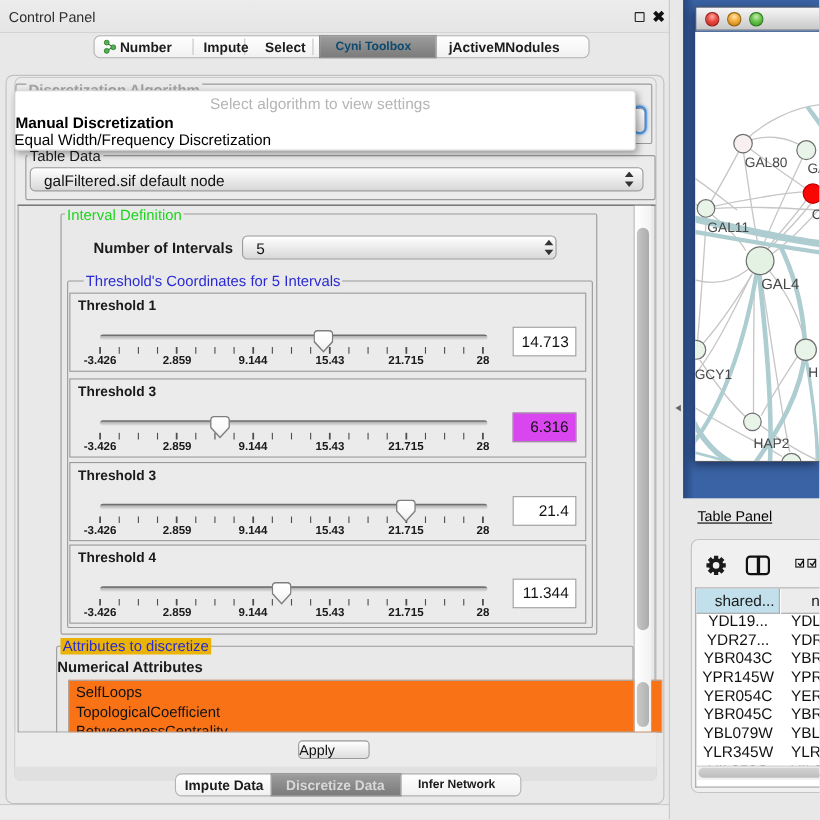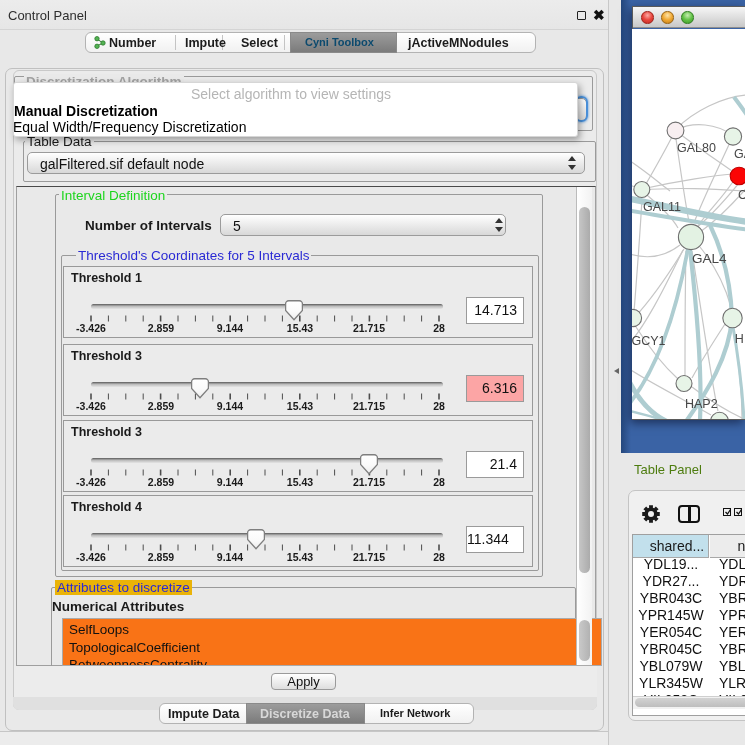--- a/index.html
+++ b/index.html
@@ -144,21 +144,21 @@
 <svg class="abs" style="left:191px;top:378px;" width="18" height="21" viewBox="0 0 18 21">
 <defs>
       <linearGradient id="thg344" x1="0" y1="0" x2="0" y2="1">
         <stop offset="0" stop-color="#ffffff"></stop>
         <stop offset="0.55" stop-color="#fafafa"></stop>
         <stop offset="1" stop-color="#ededed"></stop>
       </linearGradient>
     </defs>
 <path d="M3.6,0.75 h10.8 a3,3 0 0 1 3,3 v6.8 l-8.4,9.2 l-8.4,-9.2 v-6.8 a3,3 0 0 1 3,-3 z" fill="url(#thg344)" stroke="#7e7e7e" stroke-width="1.3"></path>
   </svg>
-<div class="abs" style="left:466px;top:375px;width:58px;height:27px;background:#fca5a5;border:1px solid #9a9a9a;font-size:14px;color:#111;text-align:right;line-height:25px;padding-right:6px;">6.316</div>
+<div class="abs" style="left:466px;top:375px;width:58px;height:27px;background:#d946ef;border:1px solid #9a9a9a;font-size:14px;color:#111;text-align:right;line-height:25px;padding-right:6px;">6.316</div>
 <div class="abs" style="left:63px;top:420px;width:470px;height:72px;border:1px solid #999;background:#ebebeb;"></div>
 <div class="abs" style="left:71px;top:425px;font-size:12.5px;font-weight:bold;color:#1a1a1a;">Threshold 3</div>
 <div class="abs" style="left:91px;top:458px;width:352px;height:5px;border-radius:2.5px;background:linear-gradient(180deg,#6f6f6f 0px,#6f6f6f 1px,#b4b4b4 1.8px,#d6d6d6 4px,#e4e4e4 5px);"></div>
 <svg class="abs" style="left:83px;top:469px;" width="370" height="8" viewBox="0 0 370 8">
     <line x1="8.0" y1="0.5" x2="8.0" y2="6.5" stroke="#4d4d4d" stroke-width="1.6"></line>
     <line x1="25.4" y1="0.5" x2="25.4" y2="6.5" stroke="#4d4d4d" stroke-width="1.0"></line>
     <line x1="42.8" y1="0.5" x2="42.8" y2="6.5" stroke="#4d4d4d" stroke-width="1.0"></line>
     <line x1="60.2" y1="0.5" x2="60.2" y2="6.5" stroke="#4d4d4d" stroke-width="1.0"></line>
     <line x1="77.6" y1="0.5" x2="77.6" y2="6.5" stroke="#4d4d4d" stroke-width="1.6"></line>
     <line x1="95.0" y1="0.5" x2="95.0" y2="6.5" stroke="#4d4d4d" stroke-width="1.0"></line>
@@ -230,37 +230,37 @@
 <svg class="abs" style="left:247px;top:529px;" width="18" height="21" viewBox="0 0 18 21">
 <defs>
       <linearGradient id="thg495" x1="0" y1="0" x2="0" y2="1">
         <stop offset="0" stop-color="#ffffff"></stop>
         <stop offset="0.55" stop-color="#fafafa"></stop>
         <stop offset="1" stop-color="#ededed"></stop>
       </linearGradient>
     </defs>
 <path d="M3.6,0.75 h10.8 a3,3 0 0 1 3,3 v6.8 l-8.4,9.2 l-8.4,-9.2 v-6.8 a3,3 0 0 1 3,-3 z" fill="url(#thg495)" stroke="#7e7e7e" stroke-width="1.3"></path>
   </svg>
-<div class="abs" style="left:466px;top:526px;width:58px;height:27px;background:#fff;border:1px solid #9a9a9a;font-size:14px;color:#111;text-align:left;line-height:25px;padding-right:6px;">11.344</div>
+<div class="abs" style="left:466px;top:526px;width:58px;height:27px;background:#fff;border:1px solid #9a9a9a;font-size:14px;color:#111;text-align:right;line-height:25px;padding-right:6px;">11.344</div>
 
 <div class="abs" style="left:51px;top:587px;width:525px;height:90px;border:1px solid #9a9a9a;border-radius:2px;"></div>
 <div class="abs" style="left:55px;top:580px;font-size:13.5px;color:#2a2ad4;background:#eab308;padding:0 2px;">Attributes to discretize</div>
 <div class="abs" style="left:52px;top:599px;font-size:13.5px;font-weight:bold;color:#1a1a1a;">Numerical Attributes</div>
 <div class="abs" style="left:62px;top:618px;width:540px;height:48px;background:#f97316;border:1px solid #aaa;overflow:hidden;">
   <div style="padding:2px 0 0 6px;font-size:13.5px;color:#111;line-height:17.5px;">SelfLoops<br>TopologicalCoefficient<br>BetweennessCentrality</div>
 </div>
 
 <div class="abs" style="left:576px;top:187px;width:16px;height:478px;background:linear-gradient(to right,#ffffff,#f2f2f2);border-left:1px solid #bbb;"></div>
 <div class="abs" style="left:579px;top:207px;width:11px;height:366px;background:linear-gradient(to right,#c6c6c6,#ababab);border-radius:6px;"></div>
 <div class="abs" style="left:579px;top:620px;width:11px;height:41px;background:linear-gradient(to right,#c9c9c9,#b2b2b2);border-radius:6px;"></div>
 
 <div class="abs" style="left:14px;top:666px;width:583px;height:31px;background:#ececec;"></div>
 <div class="abs" style="left:13px;top:697px;width:584px;height:13px;background:#e0e0e0;border-radius:0 0 6px 6px;"></div>
 
-<div class="abs" style="left:271px;top:673px;width:65px;height:17px;background:linear-gradient(#ffffff,#dedede);border:1px solid #9a9a9a;border-radius:4px;text-align:center;font-size:13px;color:#111;line-height:16px;">Apply</div>
+<div class="abs" style="left:271px;top:673px;width:65px;height:17px;background:linear-gradient(#ffffff,#dedede);border:1px solid #9a9a9a;border-radius:4px;text-align:left;font-size:13px;color:#111;line-height:16px;">Apply</div>
 
 <div class="abs" style="left:159px;top:703px;width:315px;height:21px;background:linear-gradient(#ffffff,#f1f1f1);border:1px solid #b3b3b3;border-radius:6px;"></div>
 <div class="abs" style="left:246px;top:703px;width:119px;height:21px;background:linear-gradient(#9c9c9c,#7b7b7b);border:1px solid #8a8a8a;"></div>
 <div class="abs" style="left:168px;top:707px;font-size:12.5px;font-weight:bold;color:#1c1c1c;">Impute Data</div>
 <div class="abs" style="left:260px;top:707px;font-size:12.5px;font-weight:bold;color:#d8d8d8;">Discretize Data</div>
 <div class="abs" style="left:380px;top:707px;font-size:11px;font-weight:bold;color:#1c1c1c;">Infer Network</div>
 
 <div class="abs" style="left:0;top:731px;width:608px;height:1px;background:#c6c6c6;"></div>
 <div class="abs" style="left:0;top:732px;width:608px;height:13px;background:#ececec;"></div>
 
@@ -324,21 +324,21 @@
 <text x="45.0" y="123.0" font-size="12.5" fill="#474747" font-family="Liberation Sans, sans-serif">GAL80</text>
 <text x="102.0" y="128.5" font-size="12.5" fill="#474747" font-family="Liberation Sans, sans-serif">GA</text>
 <text x="106.0" y="170.0" font-size="12.5" fill="#474747" font-family="Liberation Sans, sans-serif">C</text>
 <text x="11.0" y="182.0" font-size="12.5" fill="#474747" font-family="Liberation Sans, sans-serif">GAL11</text>
 <text x="60.0" y="233.5" font-size="13.5" fill="#474747" font-family="Liberation Sans, sans-serif">GAL4</text>
 <text x="-0.5" y="315.5" font-size="12.5" fill="#474747" font-family="Liberation Sans, sans-serif">GCY1</text>
 <text x="102.8" y="313.5" font-size="12.5" fill="#474747" font-family="Liberation Sans, sans-serif">H</text>
 <text x="53.0" y="378.5" font-size="12.5" fill="#474747" font-family="Liberation Sans, sans-serif">HAP2</text>
 </svg>
 
-<div class="abs" style="left:634px;top:462px;font-size:13px;color:#4d7c0f;">Table Panel</div>
+<div class="abs" style="left:634px;top:462px;font-size:13px;color:#000000;text-decoration:underline;">Table Panel</div>
 <div class="abs" style="left:628px;top:490px;width:125px;height:231px;background:#f0f0f0;border:1px solid #c4c4c4;border-radius:7px;"></div>
 
 <svg class="abs" style="left:641px;top:504px;" width="20" height="20" viewBox="0 0 20 20">
   <path fill-rule="evenodd" fill="#1a1a1a" d="M18.78,8.04 L18.78,11.96 L16.33,11.88 L15.80,13.14 L17.60,14.82 L14.82,17.60 L13.14,15.80 L11.88,16.33 L11.96,18.78 L8.04,18.78 L8.12,16.33 L6.86,15.80 L5.18,17.60 L2.40,14.82 L4.20,13.14 L3.67,11.88 L1.22,11.96 L1.22,8.04 L3.67,8.12 L4.20,6.86 L2.40,5.18 L5.18,2.40 L6.86,4.20 L8.12,3.67 L8.04,1.22 L11.96,1.22 L11.88,3.67 L13.14,4.20 L14.82,2.40 L17.60,5.18 L15.80,6.86 L16.33,8.12 Z M13.0,10 a3.0,3.0 0 1,0 -6.0,0 a3.0,3.0 0 1,0 6.0,0 Z"></path>
 </svg>
 <div class="abs" style="left:678px;top:505px;width:22px;height:18px;border:2.5px solid #111;border-radius:4px;"></div>
 <div class="abs" style="left:688px;top:506px;width:2.5px;height:15px;background:#111;"></div>
 <div class="abs" style="left:723px;top:508px;width:8px;height:8px;border:1.5px solid #111;"></div>
 <div class="abs" style="left:734px;top:508px;width:8px;height:8px;border:1.5px solid #111;"></div>
 <svg class="abs" style="left:724px;top:508px;" width="8" height="8" viewBox="0 0 8 8">

